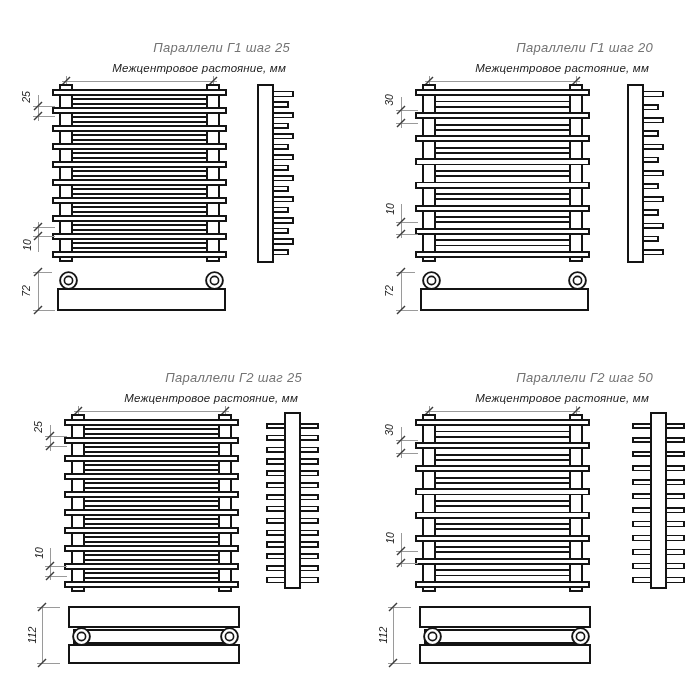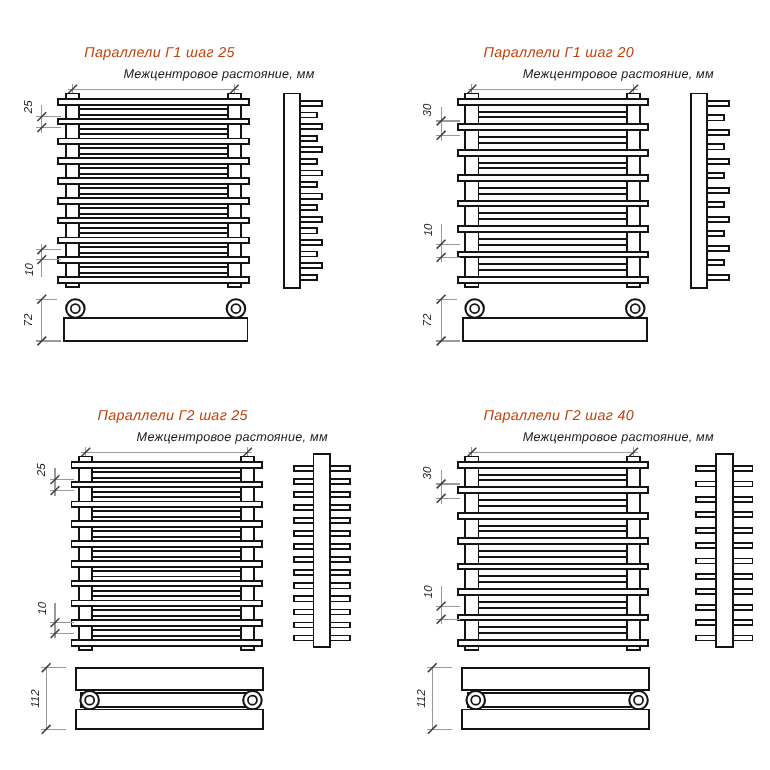--- a/index.html
+++ b/index.html
@@ -1,21 +1,21 @@
 <!DOCTYPE html>
 <html><head>
 <meta charset="utf-8">
 <style>
   html,body{margin:0;padding:0;background:#ffffff;}
   .sheet{position:relative;width:700px;height:700px;background:#ffffff;overflow:hidden;
          font-family:"Liberation Sans",sans-serif;}
   .quad{position:absolute;width:337px;height:350px;}
   .quad .geo{position:absolute;left:0;top:0;}
-  .title{position:absolute;left:0;top:40px;width:290px;text-align:center;
-         font-style:italic;font-size:13px;font-weight:500;color:#c2410c;letter-spacing:0.3px;}
+  .title{position:absolute;left:0;top:40px;width:290px;text-align:right;
+         font-style:italic;font-size:13px;font-weight:500;color:#737373;letter-spacing:0.3px;}
   .subtitle{position:absolute;left:0;top:62px;width:286px;text-align:right;
          font-style:italic;font-size:11.5px;color:#1c1c1c;letter-spacing:0.2px;}
   .vdim{position:absolute;width:30px;height:14px;line-height:14px;text-align:center;
         font-style:italic;font-size:10.5px;color:#1c1c1c;
         transform:rotate(-90deg);transform-origin:center center;}
 </style>
 </head>
 <body>
 
 <div class="sheet">
@@ -311,20 +311,20 @@
         <line x1="55" y1="123" x2="33" y2="123" stroke="#9a9a9a" stroke-width="1" shape-rendering="crispEdges"></line>
         <line x1="38" y1="97" x2="38" y2="128" stroke="#9a9a9a" stroke-width="1" shape-rendering="crispEdges"></line>
         <line x1="34" y1="114" x2="42" y2="106" stroke="#3c3c3c" stroke-width="1.4"></line>
         <line x1="34" y1="127" x2="42" y2="119" stroke="#3c3c3c" stroke-width="1.4"></line>
         <line x1="55" y1="221" x2="33" y2="221" stroke="#9a9a9a" stroke-width="1" shape-rendering="crispEdges"></line>
         <line x1="55" y1="233" x2="33" y2="233" stroke="#9a9a9a" stroke-width="1" shape-rendering="crispEdges"></line>
         <line x1="38" y1="203" x2="38" y2="237" stroke="#9a9a9a" stroke-width="1" shape-rendering="crispEdges"></line>
         <line x1="34" y1="225" x2="42" y2="217" stroke="#3c3c3c" stroke-width="1.4"></line>
         <line x1="34" y1="237" x2="42" y2="229" stroke="#3c3c3c" stroke-width="1.4"></line>
       </svg>
-    <div class="title">Параллели Г2 шаг 40</div>
+    <div class="title">Параллели Г2 шаг 50</div>
     <div class="subtitle">Межцентровое растояние, мм</div>
     <div class="vdim" style="left: 12px; top: 201px;">10</div>
     <div class="vdim" style="left: 11px; top: 93px;">30</div>
     <div class="vdim" style="left: 5px; top: 298px;">112</div>
   </section>
 
 </div>
 
 </body></html>

